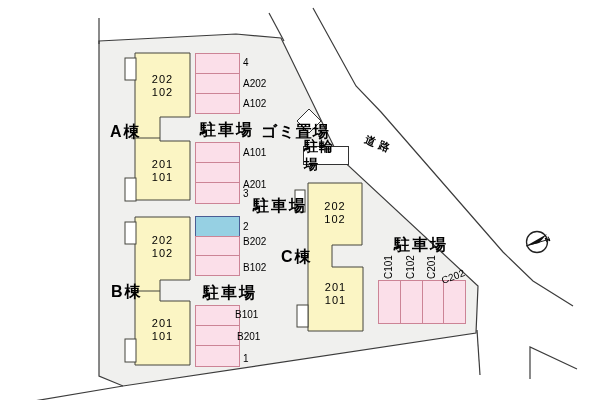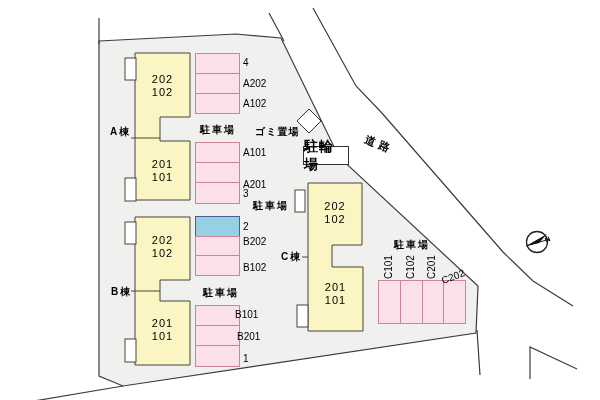--- a/index.html
+++ b/index.html
@@ -5,21 +5,21 @@
   html,body{margin:0;padding:0;background:#fff;}
   .plan{position:relative;width:600px;height:400px;background:#fff;overflow:hidden;
         font-family:"Liberation Sans","DejaVu Sans",sans-serif;color:#000;}
   .plan svg{position:absolute;left:0;top:0;}
   .stall{position:absolute;box-sizing:border-box;background:#fbdfe9;border:1px solid #cc8496;}
   .stall.blue{background:#96d0e3;border:1px solid #4a5d94;}
   .slabel{position:absolute;font-size:10px;line-height:11px;white-space:nowrap;}
   .vlabel{position:absolute;font-size:10px;line-height:12px;white-space:nowrap;
           transform:rotate(-90deg);transform-origin:0 0;}
   .tilt{transform:rotate(-20deg);}
-  .jlabel{position:absolute;font-size:10px;font-weight:bold;letter-spacing:2px;
+  .jlabel{position:absolute;font-size:16px;font-weight:bold;letter-spacing:2px;
           line-height:11px;white-space:nowrap;}
   .units{position:absolute;text-align:center;font-size:11px;line-height:13px;letter-spacing:1px;}
   .bikebox{position:absolute;left:303px;top:146px;width:44px;height:17px;background:#fff;
            border:1px solid #333;display:flex;align-items:center;justify-content:flex-start;
            font-size:14px;font-weight:bold;letter-spacing:1px;}
   .roadlbl{position:absolute;left:364px;top:137px;font-size:11px;font-weight:bold;
            letter-spacing:4px;transform:rotate(22deg);white-space:nowrap;}
   .northn{position:absolute;left:545px;top:236px;font-size:7px;font-weight:bold;
           transform:rotate(-25deg);}
 </style>
@@ -131,21 +131,21 @@
   <div class="vlabel" style="left:383px;top:279px">C101</div>
   <div class="vlabel" style="left:405px;top:279px">C102</div>
   <div class="vlabel" style="left:426px;top:279px">C201</div>
   <div class="slabel tilt" style="left:441px;top:271px">C202</div>
 
   <div class="jlabel" style="left:200px;top:124px">駐車場</div>
   <div class="jlabel" style="left:253px;top:200px">駐車場</div>
   <div class="jlabel" style="left:203px;top:287px">駐車場</div>
   <div class="jlabel" style="left:394px;top:239px">駐車場</div>
 
-  <div class="jlabel" style="left:255px;top:126px;letter-spacing:1px">ゴミ置場</div>
+  <div class="jlabel" style="left:261px;top:126px;letter-spacing:1px">ゴミ置場</div>
   <div class="bikebox">
     <span>駐輪場</span>
   </div>
 
   <div class="roadlbl">道路</div>
 
   <div class="northn">N</div>
 
 </div>
 

